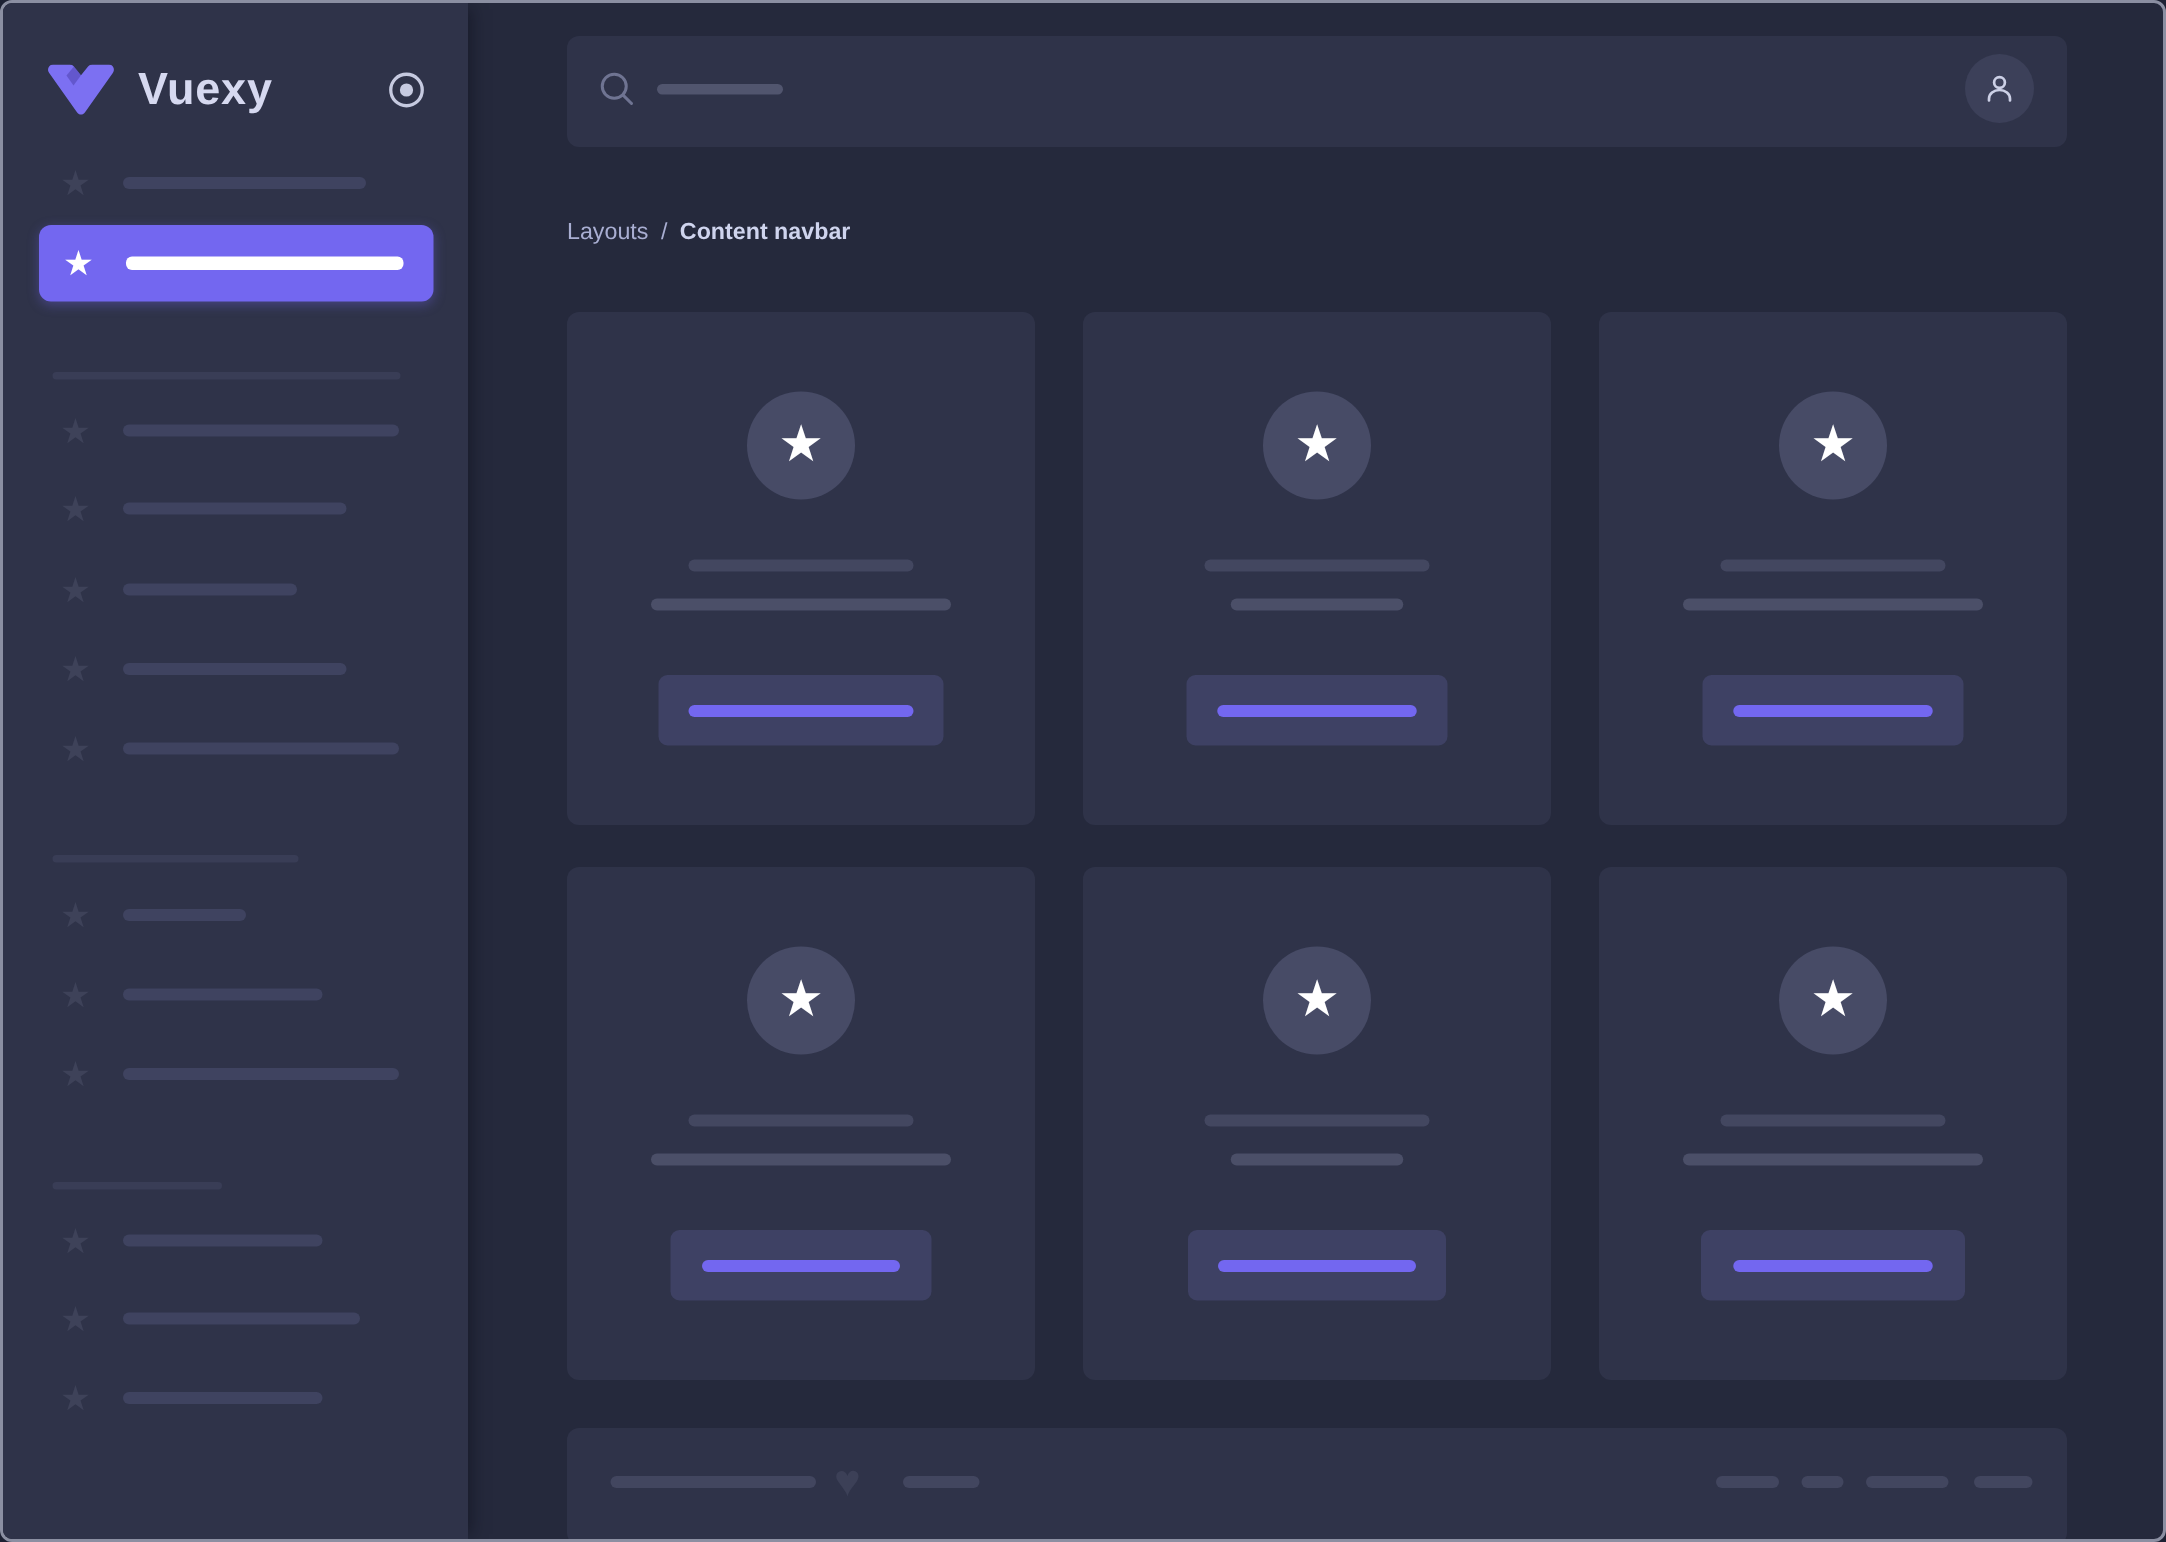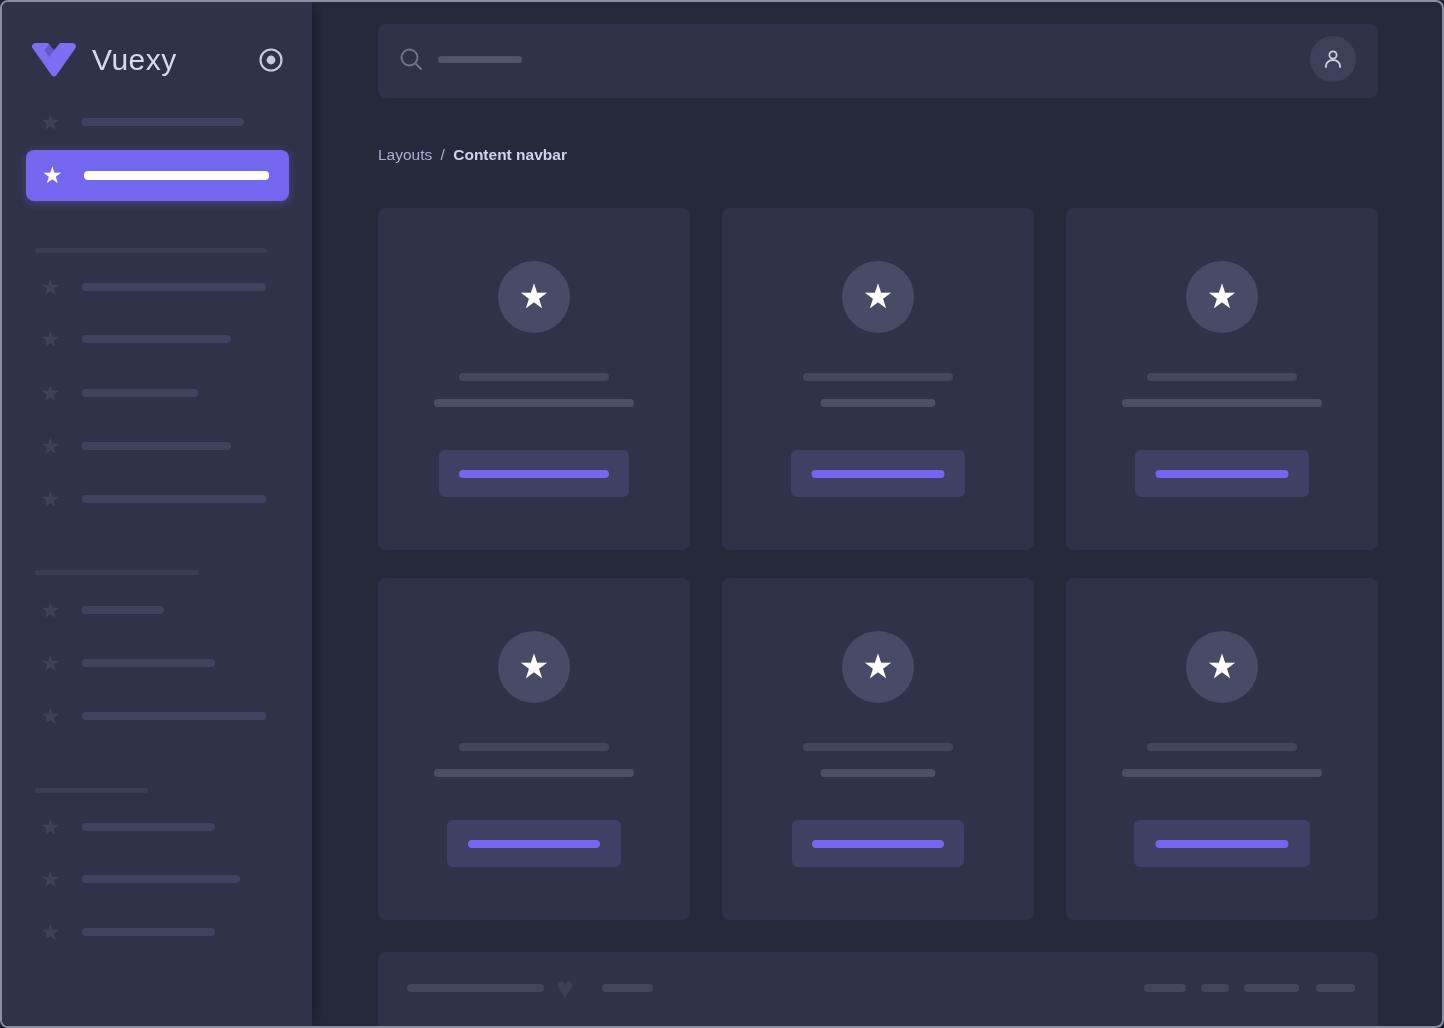--- a/index.html
+++ b/index.html
@@ -32,21 +32,21 @@
   }
 
   
   .sidebar{
     position:absolute;left:0;top:0;width:310px;height:100%;
     background:var(--bg-sidebar);
     box-shadow:5px 0 10px -3px rgba(10,12,24,.5);
   }
   .logo-row{position:absolute;left:28px;top:36px;width:258px;height:44px;display:flex;align-items:center;}
   .logo-mark{width:48px;height:34px;flex:0 0 auto;}
-  .logo-text{margin-left:14px;font-size:30px;font-weight:400;letter-spacing:.5px;color:var(--logo-text);}
+  .logo-text{margin-left:14px;font-size:30px;font-weight:700;letter-spacing:.5px;color:var(--logo-text);}
   .pin-toggle{position:absolute;right:4px;top:9px;width:26px;height:26px;cursor:pointer;}
 
   .nav-item{position:absolute;left:0;width:310px;height:32px;display:flex;align-items:center;padding-left:38px;cursor:pointer;}
   .nav-star{width:26px;font-size:23px;line-height:1;color:#3e4259;}
   .nav-bar{margin-left:16px;height:8px;border-radius:4px;background:var(--skeleton);}
   .nav-item.active{left:24px;width:263px;height:51px;background:var(--primary);border-radius:8px;padding-left:16px;box-shadow:0 2px 8px rgba(115,103,240,.35);}
   .nav-item.active .nav-star{color:var(--white);}
   .nav-item.active .nav-bar{background:var(--white);height:9px;}
   .section-bar{position:absolute;left:33px;height:5px;border-radius:2.5px;background:var(--skeleton-dim);}
 

